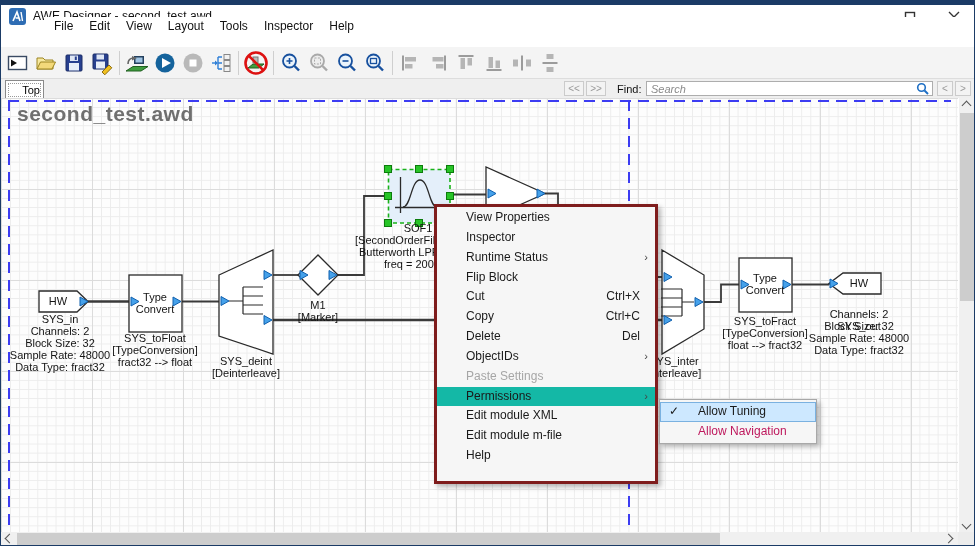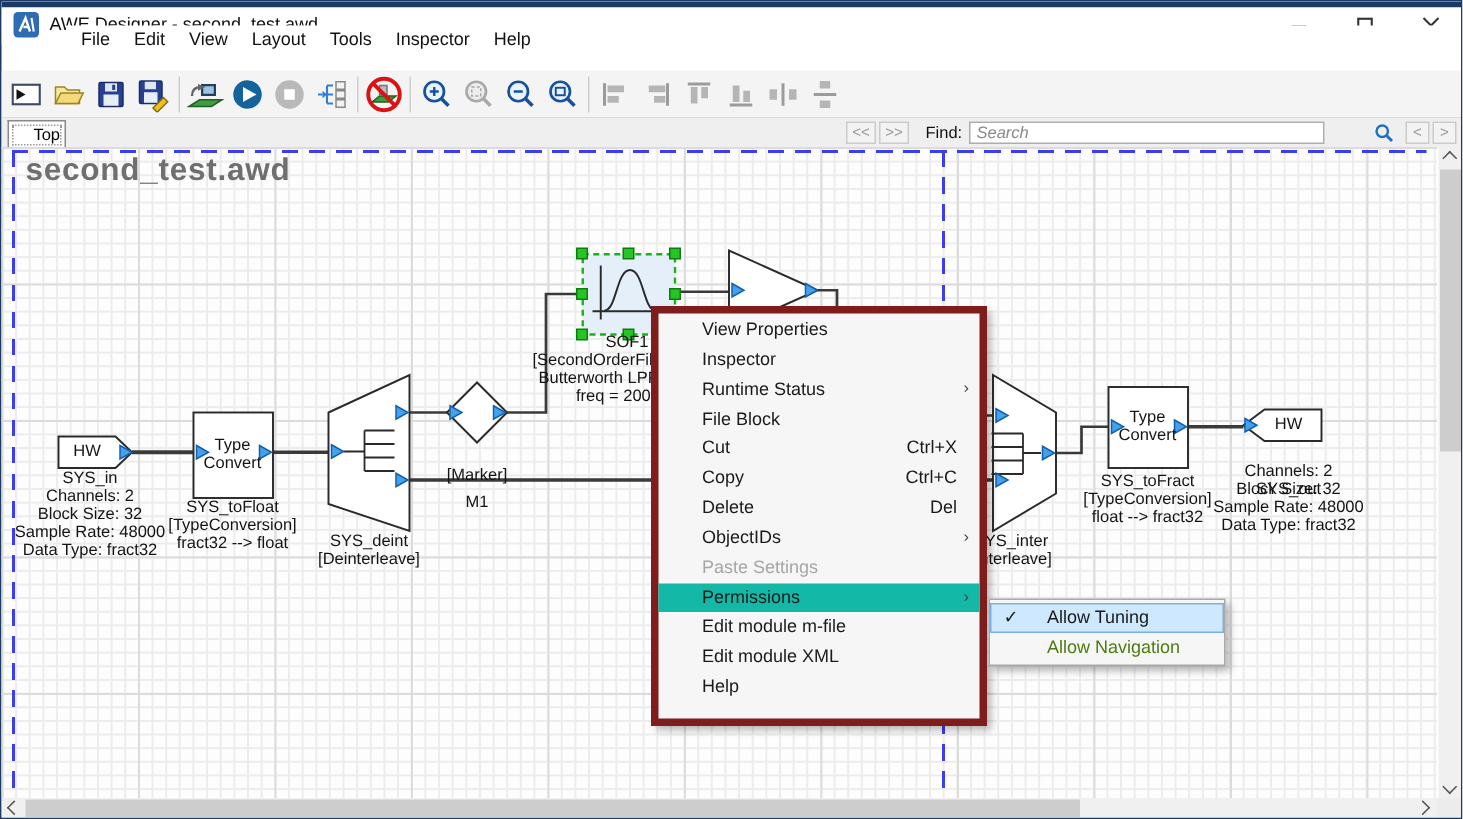--- a/index.html
+++ b/index.html
@@ -22,55 +22,55 @@
   #toolbar { position:absolute; left:0; top:46px; width:975px; height:32px; background:#f4f4f4; border-bottom:1px solid #ddd; display:flex; align-items:center; padding-left:3px; }
   .tbtn { width:28px; height:28px; display:flex; align-items:center; justify-content:center; }
   .tsep { width:1px; height:24px; background:#cfcfcf; margin:0 3px; }
 
   
   #tabrow { position:absolute; left:0; top:78px; width:975px; height:19px; background:#efefef; }
   #toptab { position:absolute; left:4px; top:1px; width:39px; height:18px; background:#fff; border:1px solid #8a8a8a; border-bottom:none; font-size:11px; text-align:center; }
   #toptab .inner { position:absolute; left:2px; top:2px; right:2px; bottom:1px; border:1px dotted #999; line-height:12px;text-align:right; }
   .navbtn { position:absolute; top:2px; height:15px; background:#f3f3f3; border:1px solid #cbcbcb; color:#9a9a9a; font-size:10px; text-align:center; line-height:13px; }
   #findlabel { position:absolute; left:616px; top:4px; font-size:11px; color:#111; }
-  #findinput { position:absolute; left:645px; top:2px; width:237px; height:15px; border:1px solid #adadad; font-size:11px; padding:0 18px 0 4px; font-family:"Liberation Sans",sans-serif; }
+  #findinput { position:absolute; left:645px; top:2px; width:287px; height:15px; border:1px solid #adadad; font-size:11px; padding:0 18px 0 4px; font-family:"Liberation Sans",sans-serif; }
   #findinput::placeholder { font-style:italic; color:#8a8a8a; }
   #findmag { position:absolute; left:915px; top:3px; }
 
   
   #canvas { position:absolute; left:0; top:97px; width:957px; height:434px; overflow:hidden;
     background:
       linear-gradient(to right,#dcdcdc 1px,transparent 1px) 0 0/91px 91px,
       linear-gradient(to bottom,#dcdcdc 1px,transparent 1px) 0 0/91px 91px,
       linear-gradient(to right,#ececec 1px,transparent 1px) 0 0/9.1px 9.1px,
       linear-gradient(to bottom,#ececec 1px,transparent 1px) 0 0/9.1px 9.1px,
       #fdfdfd; }
   .guide-v { position:absolute; width:2px; background:repeating-linear-gradient(180deg,#3c3cf2 0 11px,transparent 11px 18px); }
   .guide-h { position:absolute; height:2px; background:repeating-linear-gradient(90deg,#3c3cf2 0 11px,transparent 11px 18px); }
   #canvastitle { position:absolute; left:16px; top:101px; font-size:21px; font-weight:bold; color:#6f6f6f; letter-spacing:0.5px; }
   #diagram { position:absolute; left:0; top:97px; }
   .lbl { position:absolute; font-size:11px; color:#141414; white-space:nowrap; transform:translateX(-50%); line-height:12px;text-align:center; }
   .lbl-left { position:absolute; font-size:11px; color:#141414; white-space:nowrap; line-height:12px; }
 
   
-  #ctxmenu { position:absolute; left:433px; top:203px; width:224px; height:280px; background:#f6f6f6; border:5px solid #7f1d1d; box-shadow:3px 3px 5px rgba(0,0,0,.28); z-index:10; padding-top:1px; }
+  #ctxmenu { position:absolute; left:433px; top:203px; width:224px; height:280px; background:#f6f6f6; border:3px solid #7f1d1d; box-shadow:3px 3px 5px rgba(0,0,0,.28); z-index:10; padding-top:1px; }
   .mrow { position:relative; height:19.85px; font-size:12px; color:#1a1a1a; line-height:19.85px; }
   .mrow .ml { position:absolute; left:29px; }
   .mrow .ms { position:absolute; right:15px; }
   .mrow .ma { position:absolute; right:7px; font-size:11px; color:#444; }
   .mrow.disabled { color:#a6a6a6; }
   .mrow.hl { background:#14b8a6; }
 
   
   #submenu { position:absolute; left:658px; top:398px; width:158px; height:45px; background:#f6f6f6; border:1px solid #a8a8a8; box-shadow:3px 3px 5px rgba(0,0,0,.28); z-index:11; padding-top:2px; }
   .srow { position:relative; height:19.5px; font-size:12px; color:#1a1a1a; line-height:19.5px; }
   .srow .sl { position:absolute; left:38px; }
   .srow .sc { position:absolute; left:9px; font-size:12px; }
   .srow.hl { background:#cde8ff; outline:1px solid #7ab1e0; outline-offset:-1px; }
-  .srow.disabled { color:#4d7c0f;text-decoration:underline; }
+  .srow.disabled { color:#be185d;text-decoration:underline; }
 
   
   #vscroll { position:absolute; left:958px; top:97px; width:16px; height:434px; background:#f0f0f0; }
   #vthumb { position:absolute; left:1px; top:15px; width:14px; height:188px; background:#cdcdcd; }
   #hscroll { position:absolute; left:0; top:531px; width:957px; height:14px; background:#f0f0f0; }
   #hthumb { position:absolute; left:16px; top:1px; width:703px; height:12px; background:#cdcdcd; }
   #sbcorner { position:absolute; left:957px; top:531px; width:17px; height:14px; background:#ececec; }
   .chev { position:absolute; width:7px; height:7px; border-right:1.6px solid #555; border-bottom:1.6px solid #555; }
 </style>
 </head>
@@ -361,21 +361,21 @@
 
     <div class="lbl" style="left:154px;top:290px;">Type</div>
     <div class="lbl" style="left:154px;top:302px;">Convert</div>
     <div class="lbl" style="left:154px;top:331px;">SYS_toFloat</div>
     <div class="lbl" style="left:154px;top:343px;">[TypeConversion]</div>
     <div class="lbl" style="left:154px;top:355px;">fract32 --&gt; float</div>
 
     <div class="lbl" style="left:245px;top:354px;">SYS_deint</div>
     <div class="lbl" style="left:245px;top:366px;">[Deinterleave]</div>
 
-    <div class="lbl" style="left:317px;top:298px;margin-top:30px;">M1</div>
+    <div class="lbl" style="left:317px;top:298px;">M1</div>
     <div class="lbl" style="left:317px;top:310px;">[Marker]</div>
 
     <div class="lbl" style="left:417px;top:221px;">SOF1</div>
     <div class="lbl-left" style="left:354px;top:233px;">[SecondOrderFilte</div>
     <div class="lbl-left" style="left:358px;top:245px;">Butterworth LPF</div>
     <div class="lbl-left" style="left:383px;top:257px;">freq = 200</div>
 
     <div class="lbl" style="left:673px;top:354px;">SYS_inter</div>
     <div class="lbl" style="left:673px;top:366px;">[Interleave]</div>
 
@@ -398,21 +398,21 @@
         <span class="ml">View Properties</span>
       </div>
     <div class="mrow">
         <span class="ml">Inspector</span>
       </div>
     <div class="mrow">
         <span class="ml">Runtime Status</span>
         <span class="ma">›</span>
       </div>
     <div class="mrow">
-        <span class="ml">File Block</span>
+        <span class="ml">Flip Block</span>
       </div>
     <div class="mrow">
         <span class="ml">Cut</span>
         <span class="ms">Ctrl+X</span>
       </div>
     <div class="mrow">
         <span class="ml">Copy</span>
         <span class="ms">Ctrl+C</span>
       </div>
     <div class="mrow">
@@ -424,24 +424,24 @@
         <span class="ma">›</span>
       </div>
     <div class="mrow disabled">
         <span class="ml">Paste Settings</span>
       </div>
     <div class="mrow hl">
         <span class="ml">Permissions</span>
         <span class="ma">›</span>
       </div>
     <div class="mrow">
+        <span class="ml">Edit module XML</span>
+      </div>
+    <div class="mrow">
         <span class="ml">Edit module m-file</span>
-      </div>
-    <div class="mrow">
-        <span class="ml">Edit module XML</span>
       </div>
     <div class="mrow">
         <span class="ml">Help</span>
       </div>
   </div>
 
   <div id="submenu">
     <div class="srow hl">
         <span class="sc">✓</span>
         <span class="sl">Allow Tuning</span>

